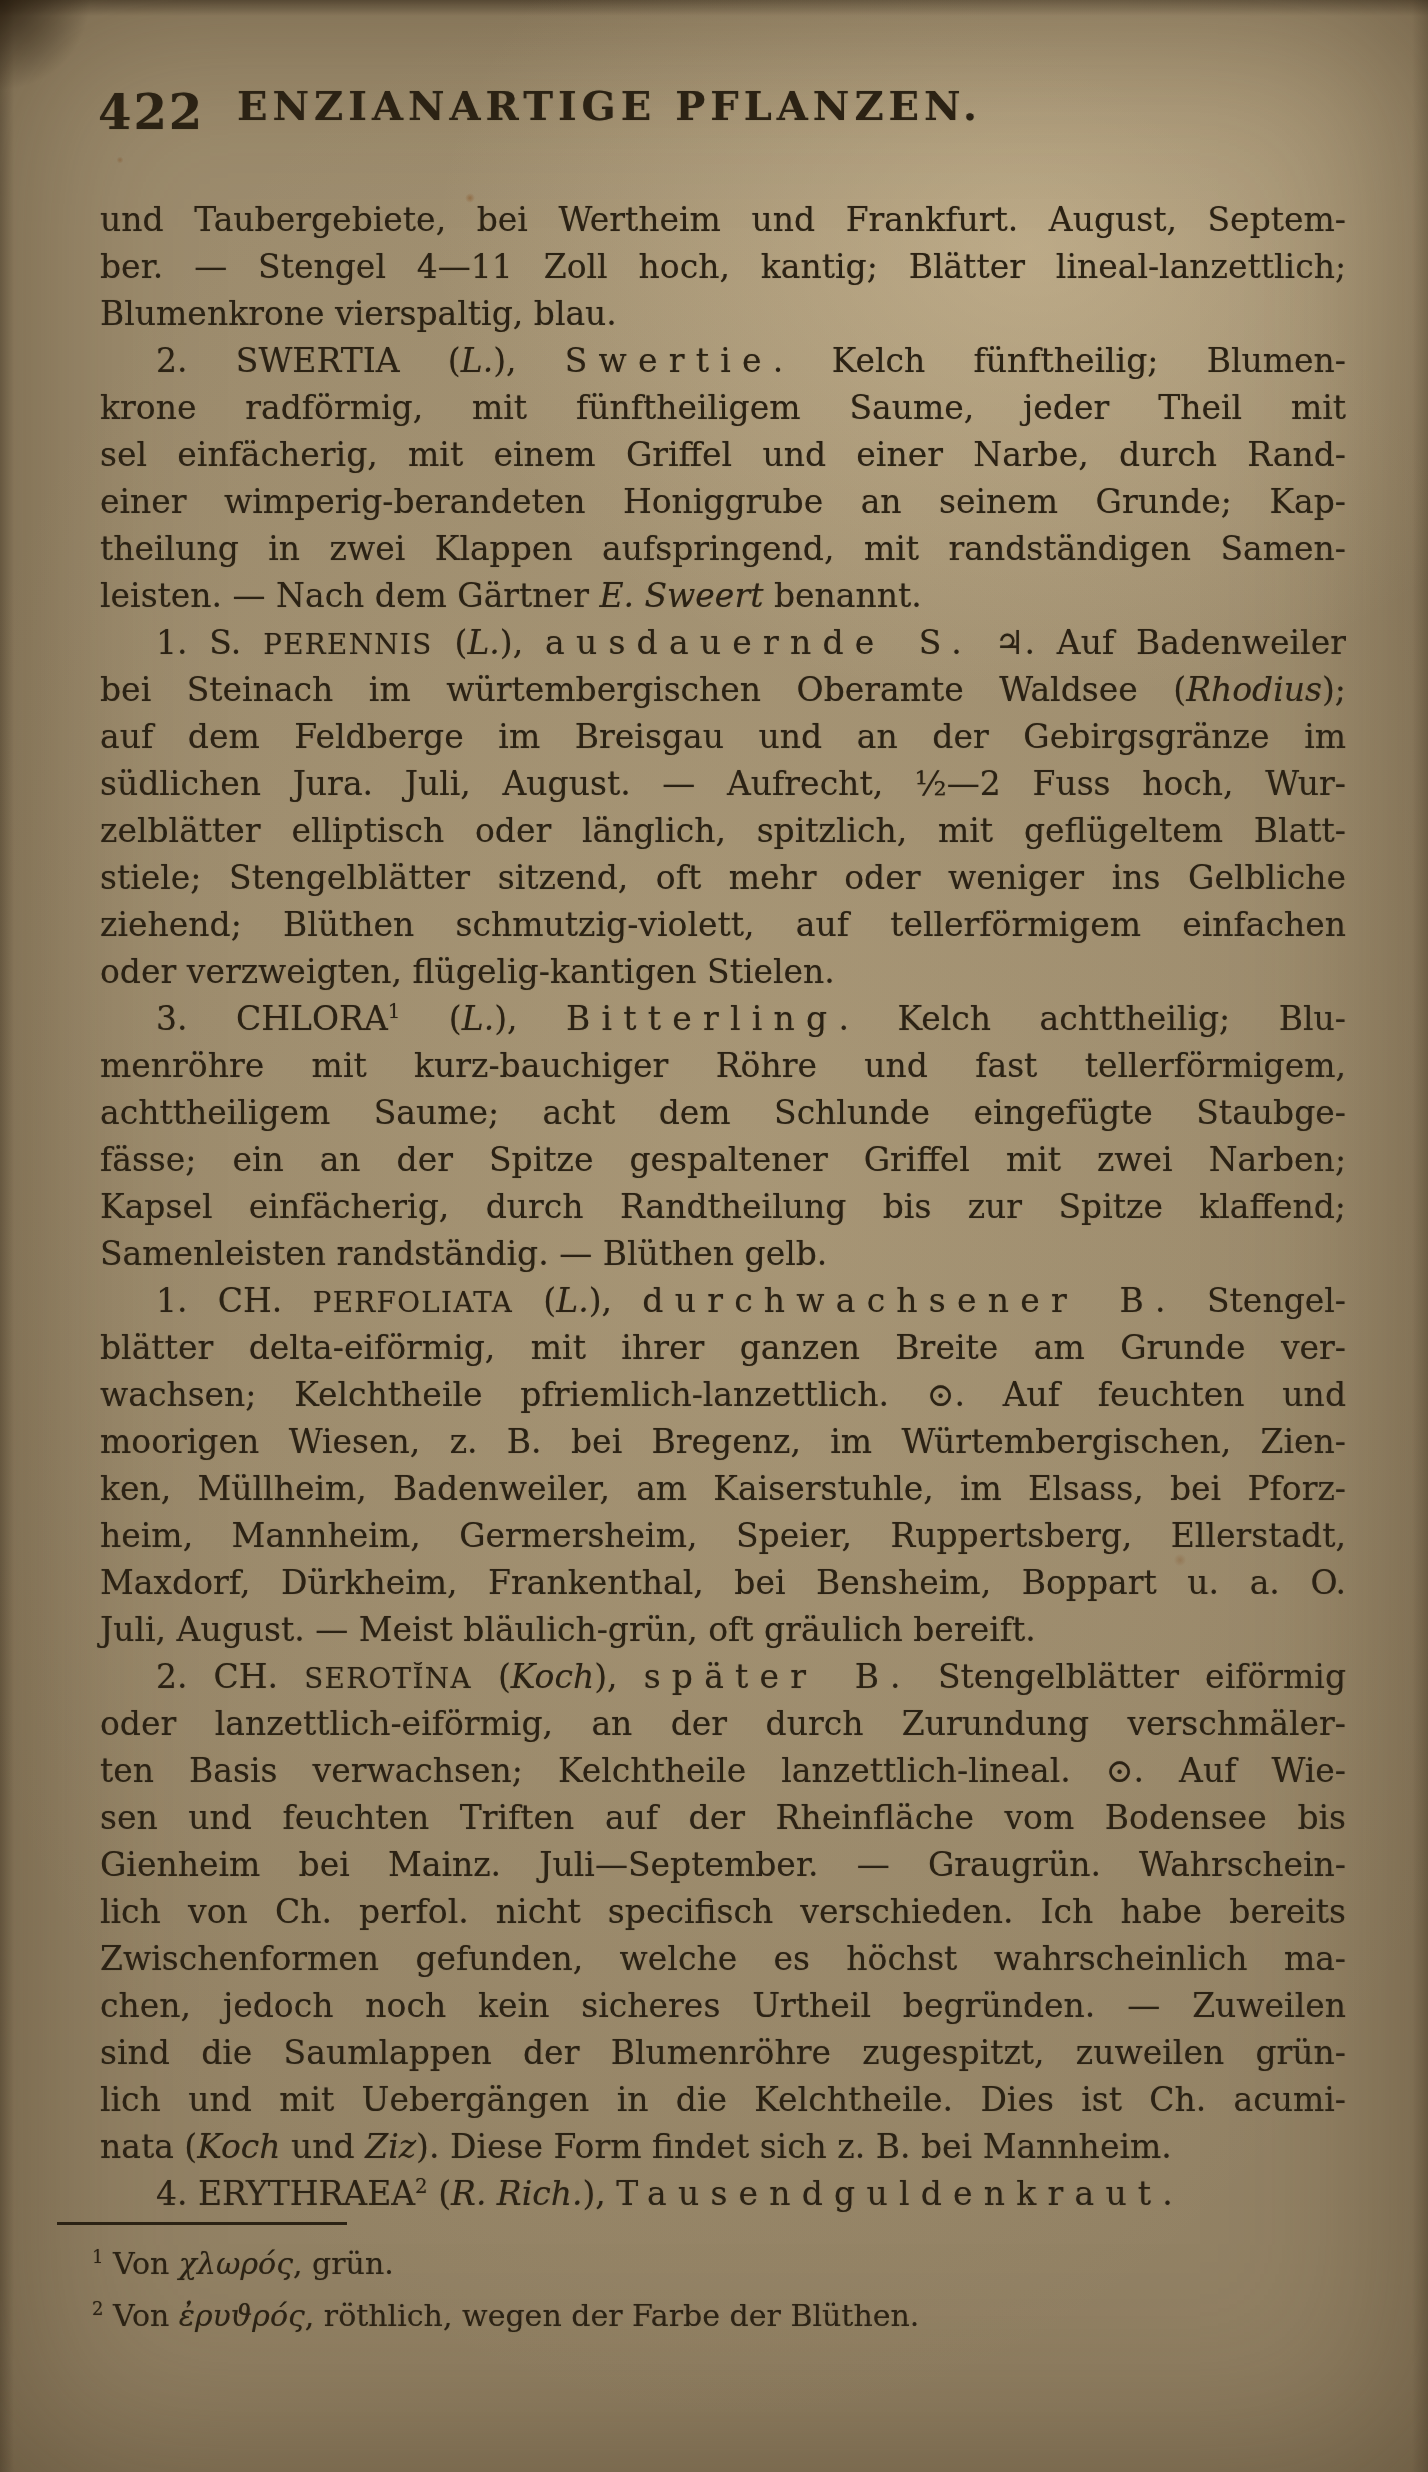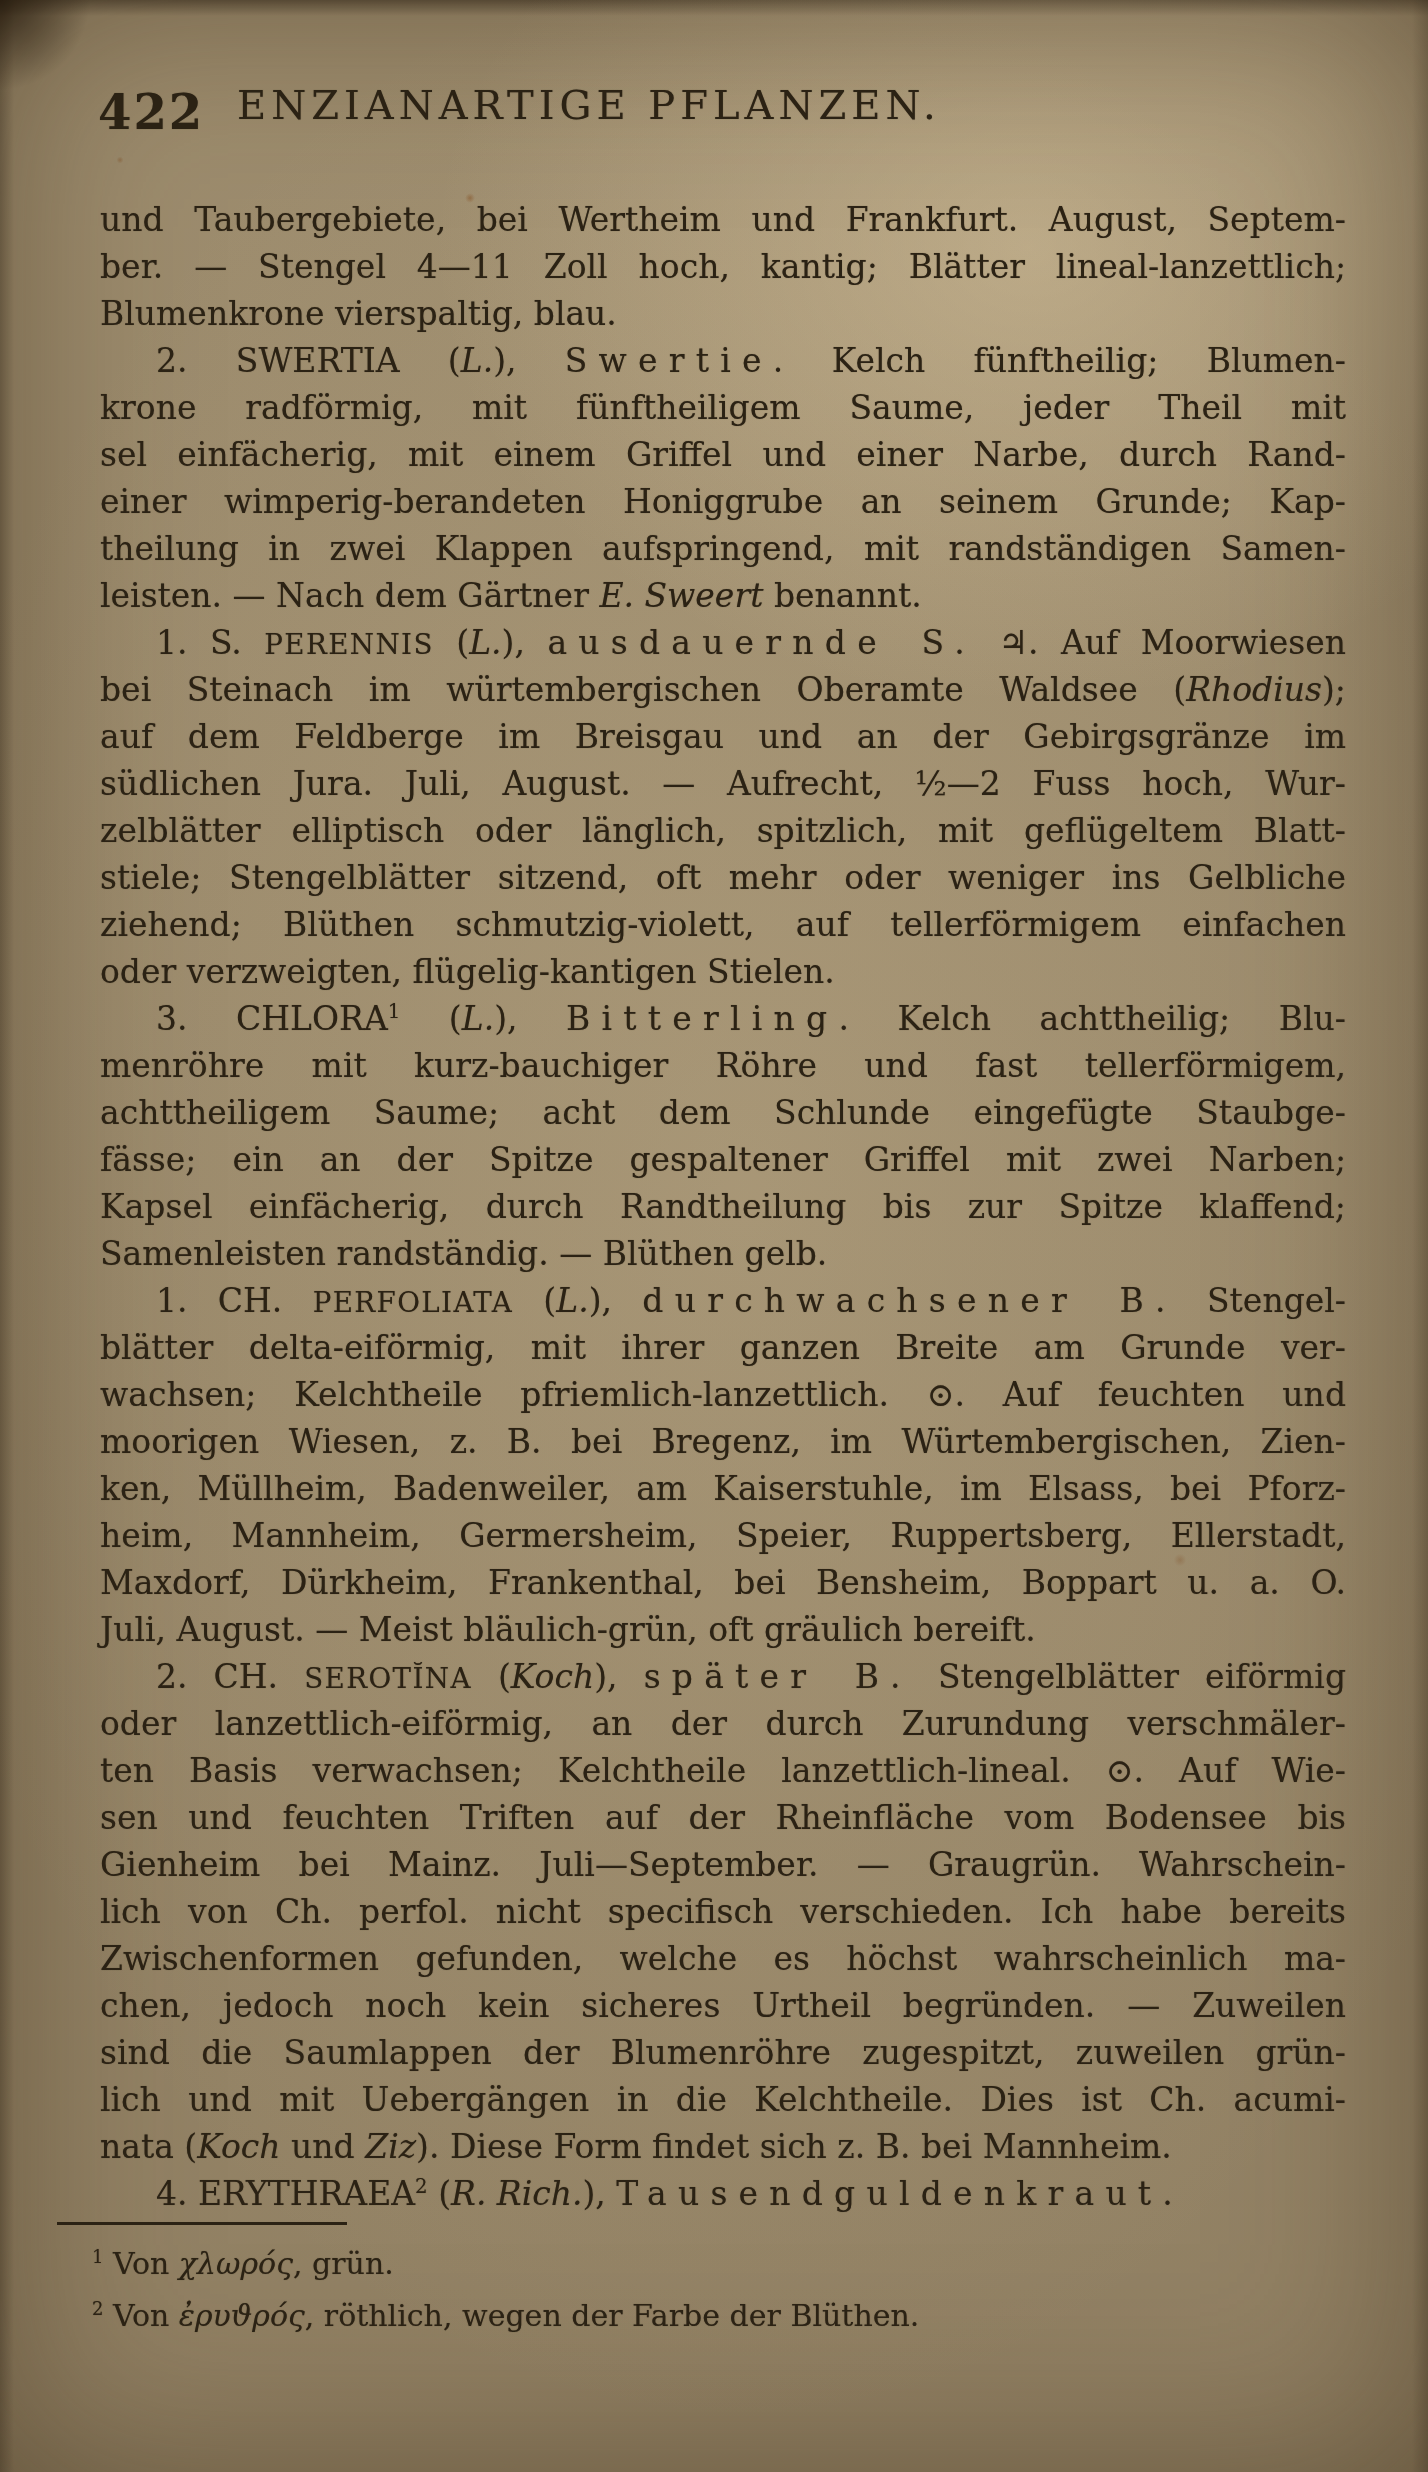--- a/index.html
+++ b/index.html
@@ -22,21 +22,21 @@
     box-shadow: inset 0 0 190px rgba(55,40,20,0.5);
   }
   #page{position:absolute;inset:0;}
   .txt{ text-shadow:0 0 1px rgba(43,34,20,0.45); }
   #page-number{
     position:absolute;left:98px;top:84px;
     font-size:48px;font-weight:700;letter-spacing:2px;
   }
   #running-title{
     position:absolute;left:237px;top:82px;
-    font-size:40px;font-weight:400;letter-spacing:5px;
+    font-size:40px;font-weight:700;letter-spacing:5px;
   }
   #text-block{
     position:absolute;left:100px;top:196px;width:1246px;
     font-size:33px;
   }
   .line{
     height:47px;line-height:47px;white-space:nowrap;
     text-align:justify;text-justify:inter-word;
   }
   .line.jl{ text-align-last:justify; white-space:normal; overflow:hidden; }
@@ -66,21 +66,21 @@
   <div id="text-block" class="txt">
       <div class="line jl"><span class="r-n">und Taubergebiete, bei Wertheim und Frankfurt. August, Septem-</span></div>
       <div class="line jl"><span class="r-n">ber. — Stengel 4—11 Zoll hoch, kantig; Blätter lineal-lanzettlich;</span></div>
       <div class="line last"><span class="r-n">Blumenkrone vierspaltig, blau.</span></div>
       <div class="line indent jl"><span class="r-n">2. SWERTIA (</span><span class="r-i">L.</span><span class="r-n">), </span><span class="r-sp">Swertie</span><span class="r-n">. Kelch fünftheilig; Blumen-</span></div>
       <div class="line jl"><span class="r-n">krone radförmig, mit fünftheiligem Saume, jeder Theil mit</span></div>
       <div class="line jl"><span class="r-n">sel einfächerig, mit einem Griffel und einer Narbe, durch Rand-</span></div>
       <div class="line jl"><span class="r-n">einer wimperig-berandeten Honiggrube an seinem Grunde; Kap-</span></div>
       <div class="line jl"><span class="r-n">theilung in zwei Klappen aufspringend, mit randständigen Samen-</span></div>
       <div class="line last"><span class="r-n">leisten. — Nach dem Gärtner </span><span class="r-i">E. Sweert</span><span class="r-n"> benannt.</span></div>
-      <div class="line indent jl"><span class="r-n">1. S. </span><span class="r-sc">PERENNIS</span><span class="r-n"> (</span><span class="r-i">L.</span><span class="r-n">), </span><span class="r-sp">ausdauernde S.</span><span class="r-n"> ♃. Auf Moorwiesen</span></div>
+      <div class="line indent jl"><span class="r-n">1. S. </span><span class="r-sc">PERENNIS</span><span class="r-n"> (</span><span class="r-i">L.</span><span class="r-n">), </span><span class="r-sp">ausdauernde S.</span><span class="r-n"> ♃. Auf Badenweiler</span></div>
       <div class="line jl"><span class="r-n">bei Steinach im würtembergischen Oberamte Waldsee (</span><span class="r-i">Rhodius</span><span class="r-n">);</span></div>
       <div class="line jl"><span class="r-n">auf dem Feldberge im Breisgau und an der Gebirgsgränze im</span></div>
       <div class="line jl"><span class="r-n">südlichen Jura. Juli, August. — Aufrecht, ½—2 Fuss hoch, Wur-</span></div>
       <div class="line jl"><span class="r-n">zelblätter elliptisch oder länglich, spitzlich, mit geflügeltem Blatt-</span></div>
       <div class="line jl"><span class="r-n">stiele; Stengelblätter sitzend, oft mehr oder weniger ins Gelbliche</span></div>
       <div class="line jl"><span class="r-n">ziehend; Blüthen schmutzig-violett, auf tellerförmigem einfachen</span></div>
       <div class="line last"><span class="r-n">oder verzweigten, flügelig-kantigen Stielen.</span></div>
       <div class="line indent jl"><span class="r-n">3. CHLORA</span><span class="r-sup">1</span><span class="r-n"> (</span><span class="r-i">L.</span><span class="r-n">), </span><span class="r-sp">Bitterling</span><span class="r-n">. Kelch achttheilig; Blu-</span></div>
       <div class="line jl"><span class="r-n">menröhre mit kurz-bauchiger Röhre und fast tellerförmigem,</span></div>
       <div class="line jl"><span class="r-n">achttheiligem Saume; acht dem Schlunde eingefügte Staubge-</span></div>

